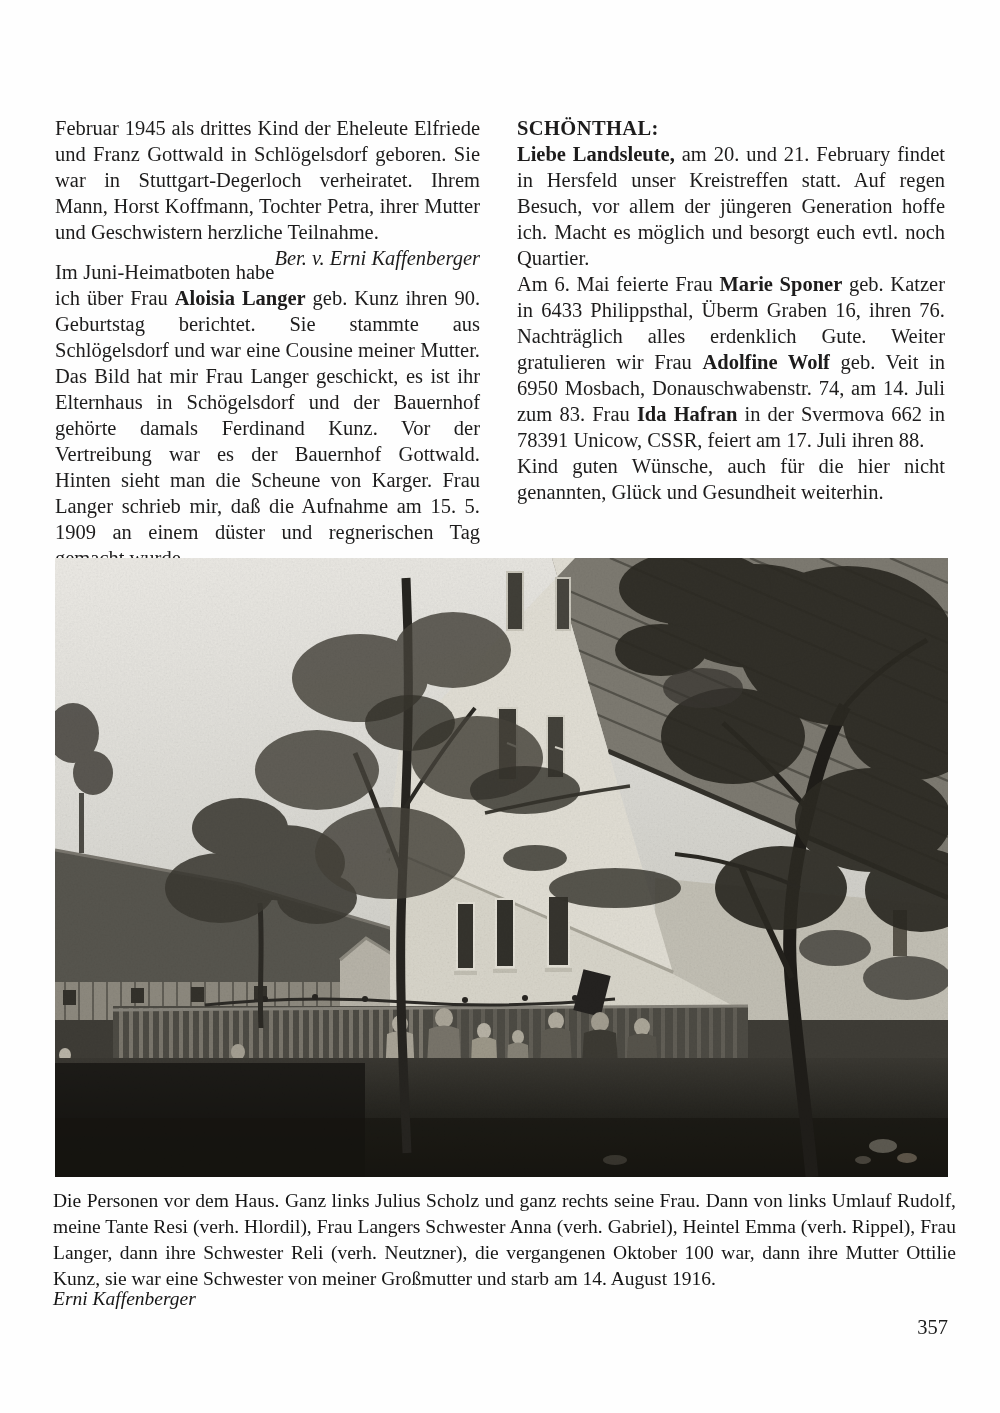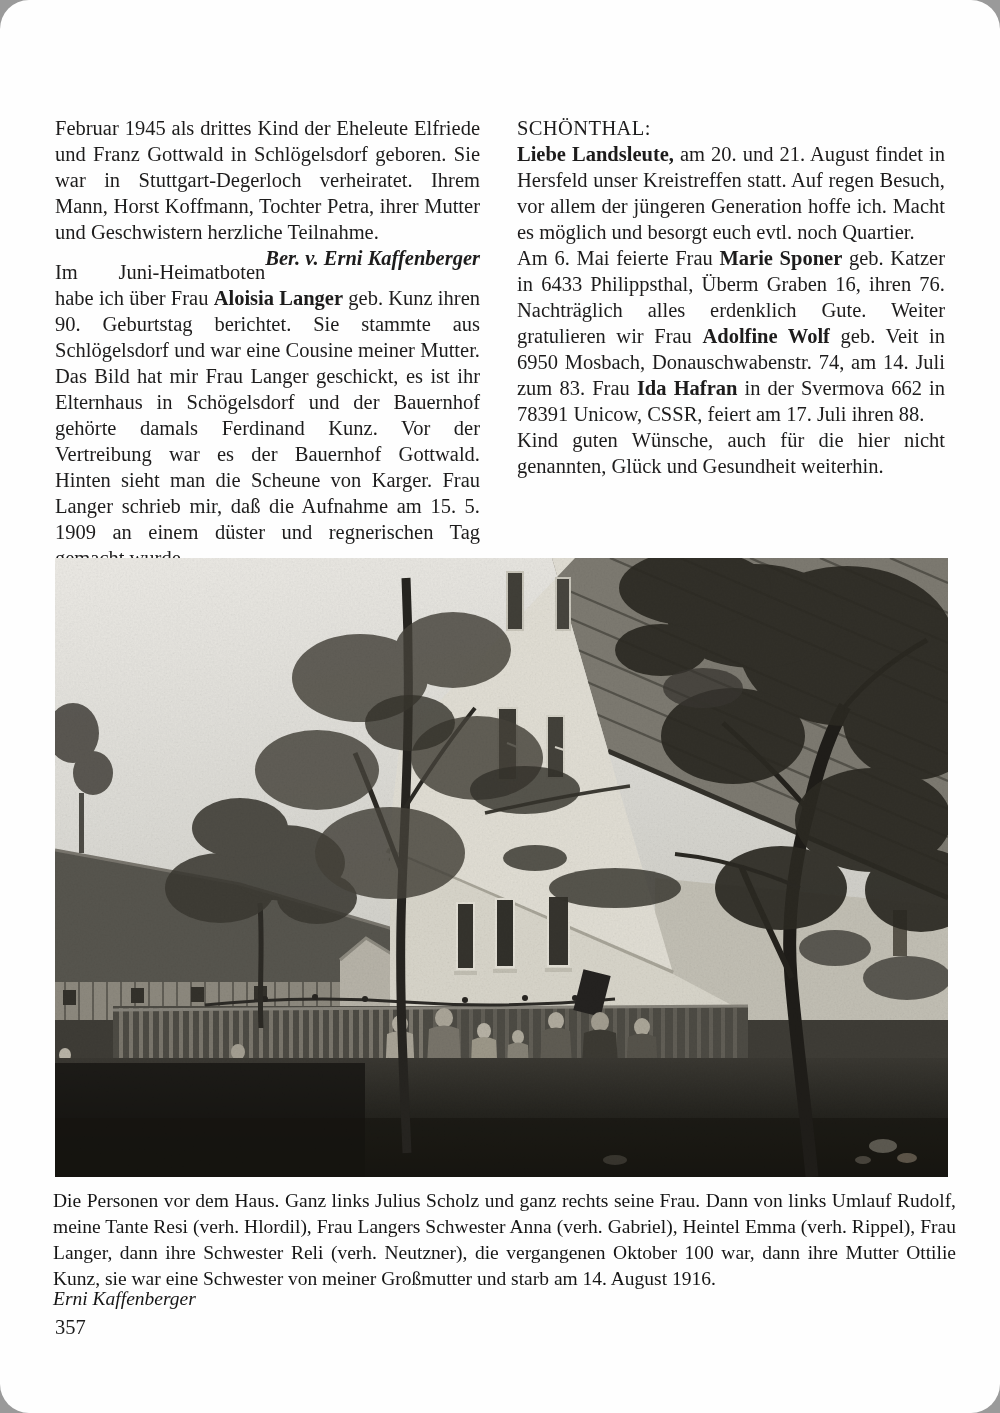--- a/index.html
+++ b/index.html
@@ -4,66 +4,65 @@
 <style>
   html,body{margin:0;padding:0;background:#9a9a9a;}
   .page{
     position:relative;
     width:1000px;height:1413px;
     background:#fefefe;
     margin:0 auto;
     font-family:"Liberation Serif","DejaVu Serif",serif;
     color:#1b1b1b;
     overflow:hidden;
-    border-radius:29px;
   }
   .col{
     position:absolute;top:115px;
     font-size:20.5px;line-height:26px;
     text-align:justify;
     color:#1d1c1c;
   }
   .col-left{left:55px;width:425px;}
   .col-right{left:517px;width:428px;}
   .col p{margin:0;}
   .para-gap{margin-top:14px !important;}
-  .byline-inline{float:right;font-style:italic;font-weight:bold;}
+  .byline-inline{float:right;font-style:italic;}
   b{font-weight:bold;}
-  .heading{font-weight:normal;letter-spacing:.4px;}
+  .heading{font-weight:bold;letter-spacing:.4px;}
   .photo-frame{
     position:absolute;left:55px;top:558px;width:893px;height:619px;
     background:#d8d7d1;
   }
   .photo-frame svg{display:block;width:100%;height:100%;}
   .caption{
     position:absolute;left:53px;top:1188px;width:903px;
     font-size:19.5px;line-height:26px;text-align:justify;color:#161616;
   }
   .caption-byline{
     position:absolute;left:53px;top:1288px;width:903px;
     font-size:19.5px;font-style:italic;text-align:left;color:#161616;
   }
   .page-number{
     position:absolute;left:55px;top:1316px;width:893px;
-    font-size:20.5px;color:#1b1b1b;
+    font-size:20.5px;text-align:right;color:#1b1b1b;
   }
 </style>
 </head>
 <body>
 
 <div class="page">
 
   <div class="col col-left">
     <p><span>Februar 1945 als drittes Kind der Eheleute Elfriede und Franz Gottwald in Schlögelsdorf geboren. Sie war in Stuttgart-Degerloch verheiratet. Ihrem Mann, Horst Koffmann, Tochter Petra, ihrer Mutter und Geschwistern herzliche Teilnahme.</span> <span class="byline-inline">Ber. v. Erni Kaffenberger</span></p>
     <p class="para-gap"><span>Im Juni-Heimatboten habe ich über Frau </span><b>Aloisia Langer</b><span> geb. Kunz ihren 90. Geburtstag berichtet. Sie stammte aus Schlögelsdorf und war eine Cousine meiner Mutter. Das Bild hat mir Frau Langer geschickt, es ist ihr Elternhaus in Schögelsdorf und der Bauernhof gehörte damals Ferdinand Kunz. Vor der Vertreibung war es der Bauernhof Gottwald. Hinten sieht man die Scheune von Karger. Frau Langer schrieb mir, daß die Aufnahme am 15. 5. 1909 an einem düster und regnerischen Tag gemacht wurde.</span></p>
   </div>
 
   <div class="col col-right">
     <div class="heading">SCHÖNTHAL:</div>
-    <p><b>Liebe Landsleute,</b><span> am 20. und 21. August findet in Hersfeld unser Kreistreffen statt. Auf regen Besuch, vor allem der jüngeren Generation hoffe ich. Macht es möglich und besorgt euch evtl. noch Quartier.</span></p>
+    <p><b>Liebe Landsleute,</b><span> am 20. und 21. February findet in Hersfeld unser Kreistreffen statt. Auf regen Besuch, vor allem der jüngeren Generation hoffe ich. Macht es möglich und besorgt euch evtl. noch Quartier.</span></p>
     <p><span>Am 6. Mai feierte Frau </span><b>Marie Sponer</b><span> geb. Katzer in 6433 Philippsthal, Überm Graben 16, ihren 76. Nachträglich alles erdenklich Gute. Weiter gratulieren wir Frau </span><b>Adolfine Wolf</b><span> geb. Veit in 6950 Mosbach, Donauschwabenstr. 74, am 14. Juli zum 83. Frau </span><b>Ida Hafran</b><span> in der Svermova 662 in 78391 Unicow, CSSR, feiert am 17. Juli ihren 88.</span></p>
     <p>Kind guten Wünsche, auch für die hier nicht genannten, Glück und Gesundheit weiterhin.</p>
   </div>
 
   <div class="photo-frame">
     <svg viewBox="0 0 893 619" preserveAspectRatio="none">
       <defs>
         <linearGradient id="sky" x1="0" y1="0" x2="0.25" y2="1">
           <stop offset="0" stop-color="#eceae5"></stop>
           <stop offset="0.55" stop-color="#d7d6d0"></stop>

